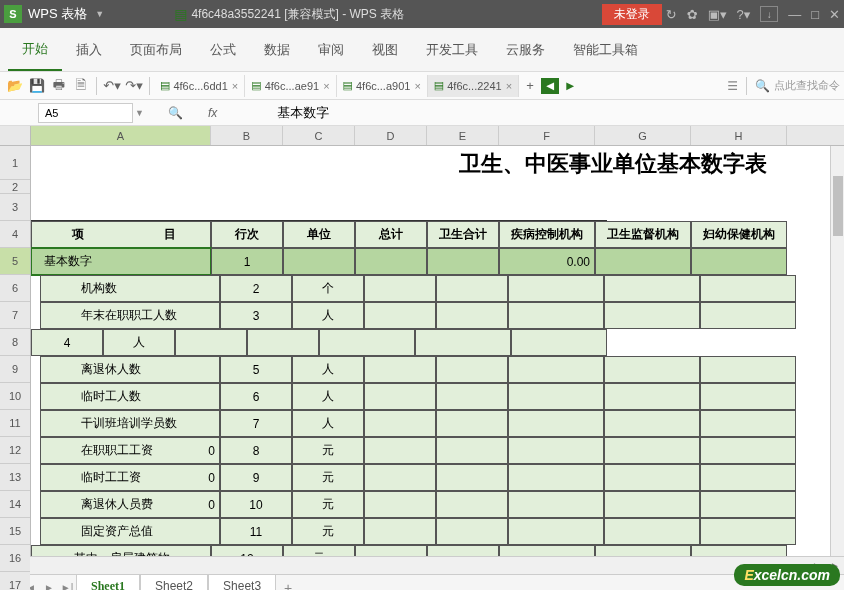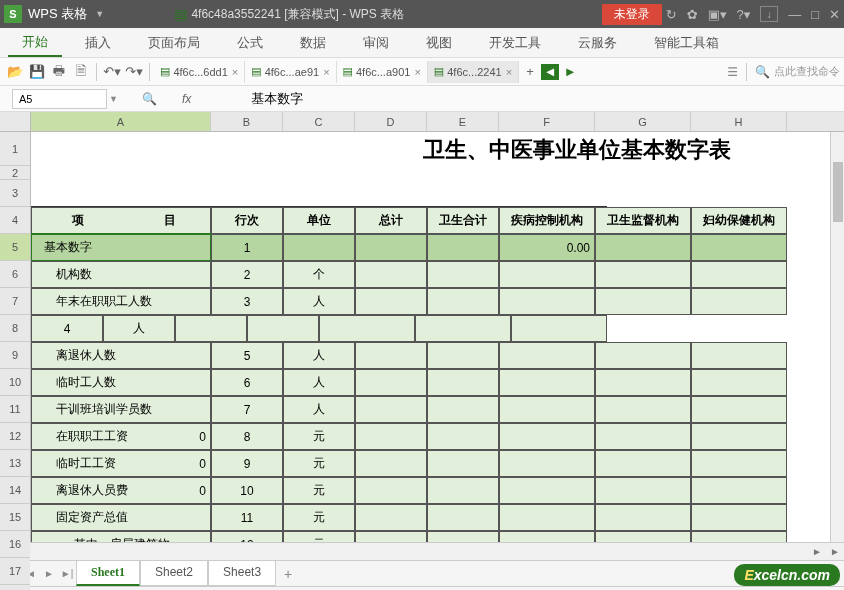--- a/index.html
+++ b/index.html
@@ -9,36 +9,36 @@
     .app-logo { width: 18px; height: 18px; background: #4a9e3f; margin-right: 6px; display: flex; align-items: center; justify-content: center; color: #fff; font-weight: bold; font-size: 11px; }
     .app-name { font-size: 13px; margin-right: 8px; }
     .dropdown-arrow { color: #bbb; font-size: 9px; margin-right: 70px; }
     .doc-icon { color: #2a7820; margin-right: 4px; font-size: 14px; }
     .doc-title { color: #ddd; font-size: 12px; }
     .login-btn { background: #d94838; color: #fff; padding: 2px 12px; margin-left: auto; font-size: 12px; margin-right: 4px; }
     .title-icons { display: flex; gap: 10px; color: #bbb; font-size: 13px; align-items: center; }
     .title-icons span { cursor: pointer; }
     .pin-box { border: 1px solid #888; width: 18px; height: 16px; display: inline-flex; align-items: center; justify-content: center; font-size: 10px; }
     
-    .menubar { height: 30px; background: #f5f5f5; border-bottom: 1px solid #dcdcdc; display: flex; align-items: center; padding: 0 8px; gap: 9px; }
+    .menubar { height: 44px; background: #f5f5f5; border-bottom: 1px solid #dcdcdc; display: flex; align-items: center; padding: 0 8px; }
     .menu-item { padding: 0 14px; height: 100%; display: flex; align-items: center; color: #555; cursor: pointer; font-size: 13px; }
     .menu-item.active { color: #2a7820; border-bottom: 2px solid #2a7820; }
     
     .toolbar { height: 28px; background: #fafafa; border-bottom: 1px solid #dcdcdc; display: flex; align-items: center; padding: 0 4px; }
     .tb-icon { width: 22px; height: 22px; display: flex; align-items: center; justify-content: center; color: #666; font-size: 13px; cursor: pointer; }
     .tb-sep { width: 1px; height: 18px; background: #ccc; margin: 0 4px; }
     .doc-tab { display: flex; align-items: center; padding: 0 6px; height: 22px; font-size: 11px; color: #555; border-right: 1px solid #ddd; }
     .doc-tab.active { background: #e8e8e8; }
     .doc-tab .di { color: #2a7820; margin-right: 3px; }
     .doc-tab .cl { margin-left: 4px; color: #888; cursor: pointer; }
     .tb-right { margin-left: auto; display: flex; align-items: center; gap: 4px; color: #888; font-size: 12px; }
     .search-hint { color: #999; font-size: 11px; }
     
     .formulabar { height: 26px; border-bottom: 1px solid #dcdcdc; display: flex; align-items: center; background: #fafafa; }
-    .name-box { width: 95px; height: 20px; border: 1px solid #ccc; margin-left: 12px; padding: 0 6px; font-size: 11px; display: flex; align-items: center; background: #fff; }
+    .name-box { width: 95px; height: 20px; border: 1px solid #ccc; margin-left: 38px; padding: 0 6px; font-size: 11px; display: flex; align-items: center; background: #fff; }
     .fb-icon { width: 24px; text-align: center; color: #888; }
     .fx-label { font-style: italic; color: #666; margin: 0 20px; }
     .formula-content { flex: 1; font-size: 13px; padding-left: 40px; }
     
     .sheet-area { display: flex; height: 430px; position: relative; }
     .row-headers { width: 31px; background: #e8e8e8; border-right: 1px solid #bbb; }
     .corner { height: 20px; border-bottom: 1px solid #bbb; background: #e8e8e8; }
     .rh { height: 27px; border-bottom: 1px solid #ccc; display: flex; align-items: center; justify-content: center; color: #555; font-size: 11px; background: #e8e8e8; }
     .rh.sel { background: #c8dfa8; }
     .rh.tall { height: 34px; }
@@ -50,31 +50,31 @@
     .ch.sel { background: #c8dfa8; }
     .cA { width: 180px; } .cB { width: 72px; } .cC { width: 72px; } .cD { width: 72px; }
     .cE { width: 72px; } .cF { width: 96px; } .cG { width: 96px; } .cH { width: 96px; }
     
     .row { display: flex; height: 27px; }
     .row.tall { height: 34px; }
     .row.short { height: 14px; }
     .cell { border-right: 1px solid #d0d0d0; border-bottom: 1px solid #d0d0d0; display: flex; align-items: center; padding: 0 4px; font-size: 12px; overflow: hidden; white-space: nowrap; }
     
     .title-row .cell { border: none; background: #fff; }
-    .big-title { position: absolute; left: 392px; top: 3px; font-size: 22px; font-weight: bold; font-family: SimSun, serif; }
+    .big-title { position: absolute; left: 428px; top: 3px; font-size: 22px; font-weight: bold; font-family: SimSun, serif; }
     
     .row.r3 .cell { border-right: none; border-bottom: 1px solid #333; }
     .row.r3 .cA { font-size: 13px; }
     
     .hdr-row .cell { background: #e2efda; border: 1px solid #555; font-weight: bold; font-size: 12px; justify-content: center; }
     .hdr-row .cA { justify-content: flex-start; padding-left: 40px; }
     
     .data-row .cell { background: #e2efda; border: 1px solid #555; font-size: 12px; }
     .data-row .cA { padding-left: 12px; }
-    .data-row .cA.ind1 { padding-left: 24px; }
+    .data-row .cA.ind1 { padding-left: 40px; margin-left: 9px; }
     .data-row .cA.ind2 { padding-left: 42px; }
     .data-row .cB { justify-content: center; }
     .data-row .cC { justify-content: center; }
     .data-row .num { justify-content: flex-end; padding-right: 4px; }
     
     .sel-row .cell { background: #b5d6a0; }
     .active-cell { outline: 2px solid #2a7820; outline-offset: -1px; }
     
     .hscroll { height: 18px; border-top: 1px solid #ccc; display: flex; align-items: center; background: #f0f0f0; font-size: 10px; }
     .hs-btn { width: 18px; text-align: center; color: #777; cursor: pointer; }

